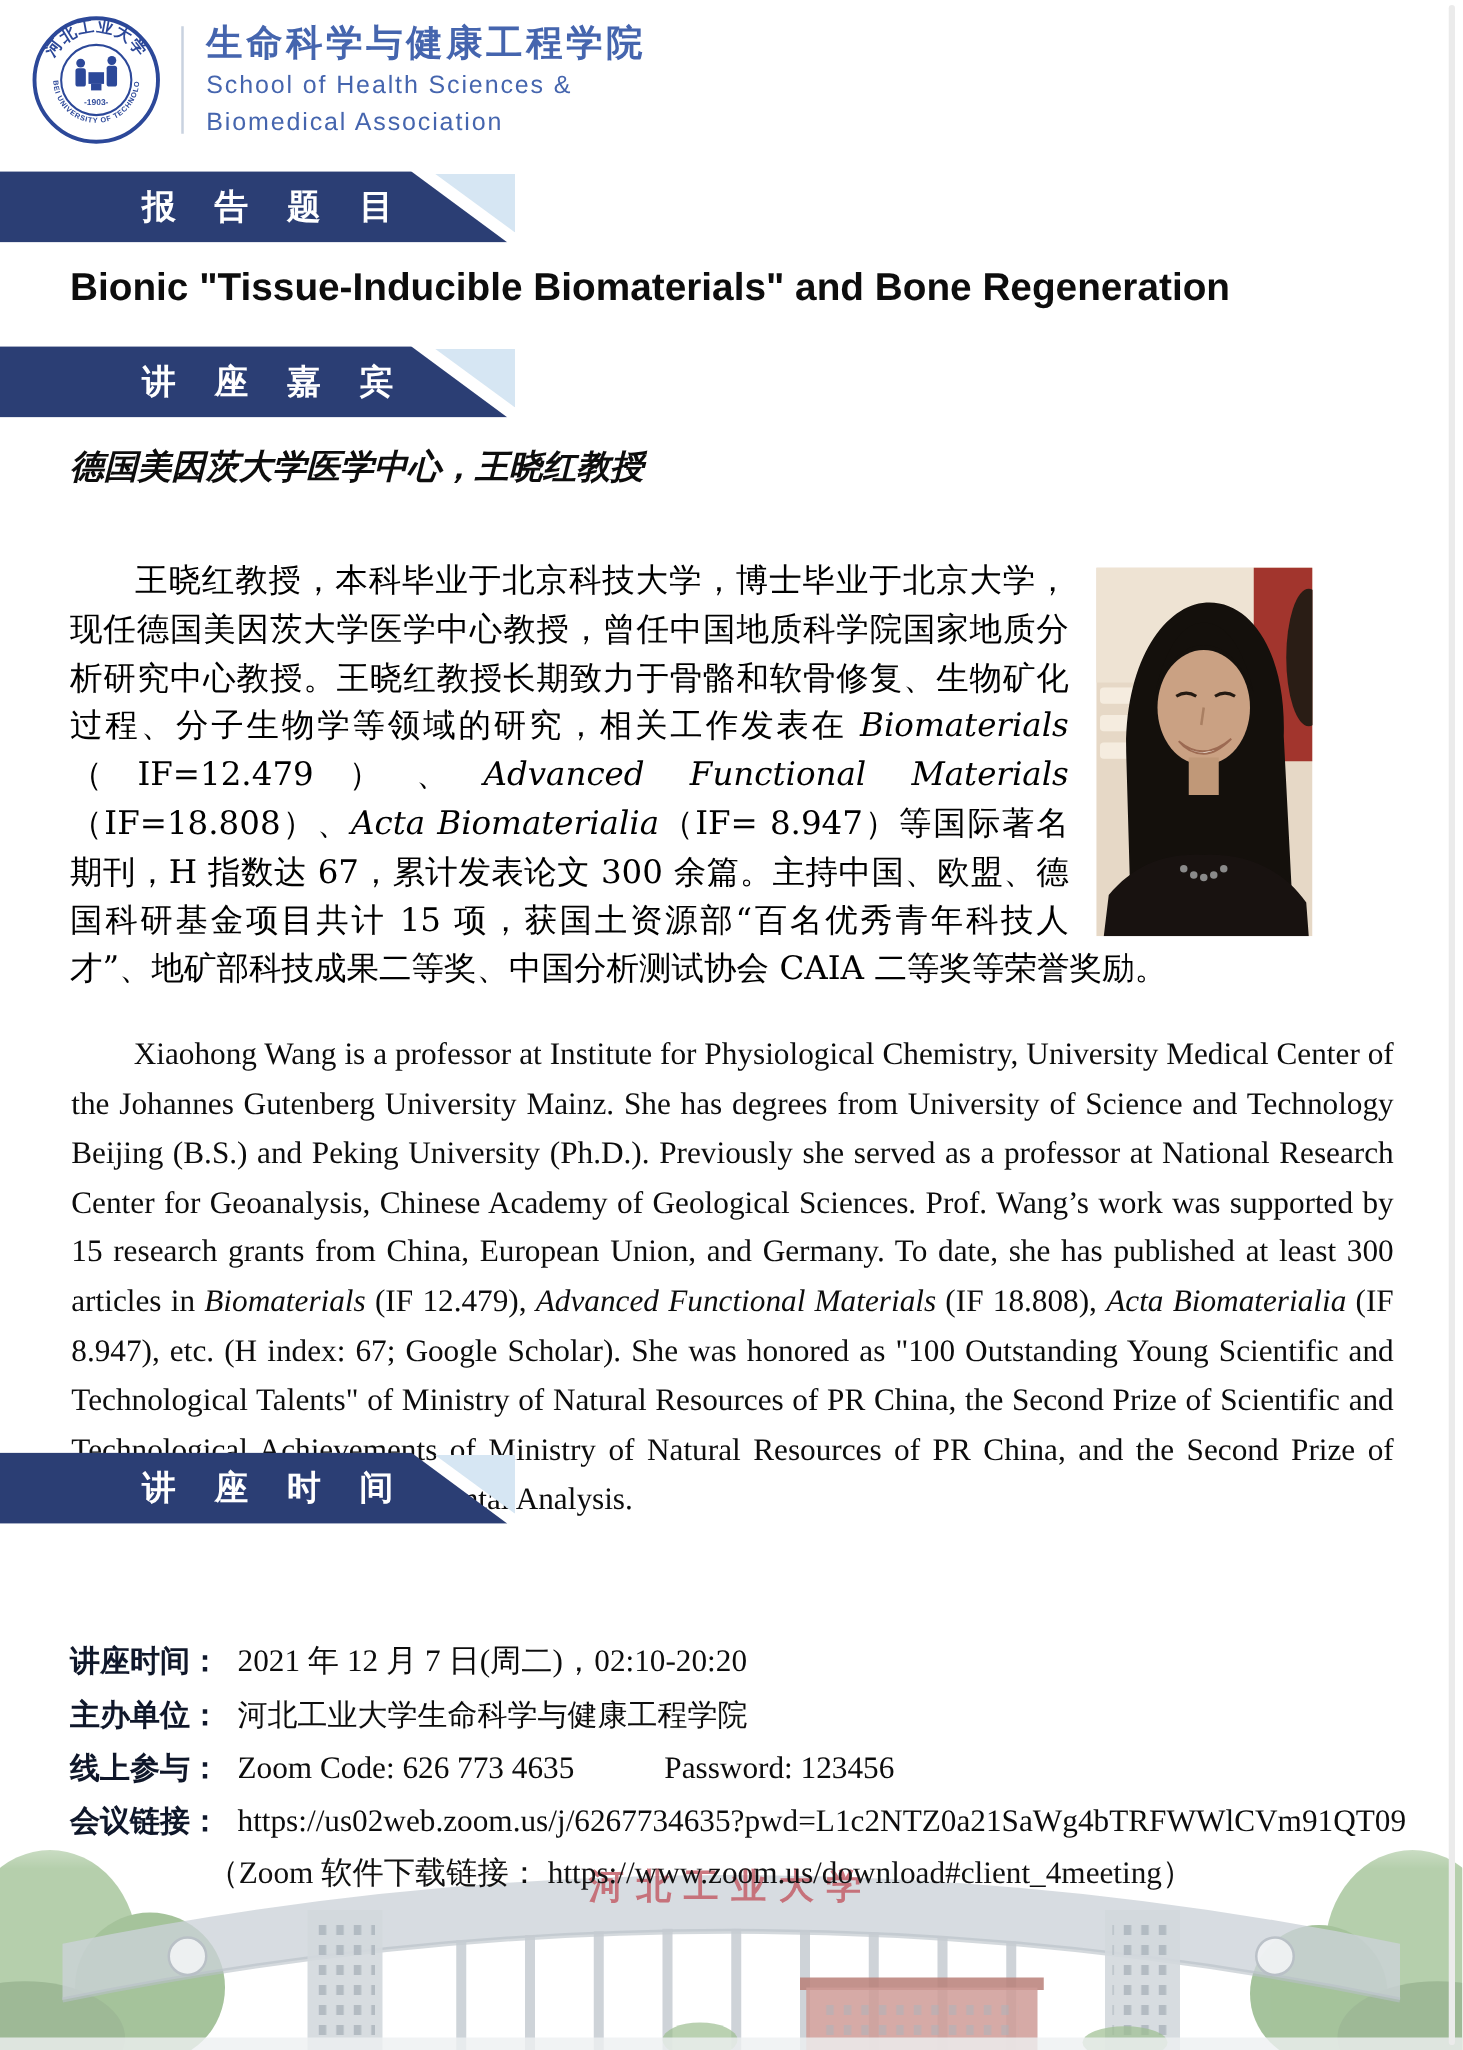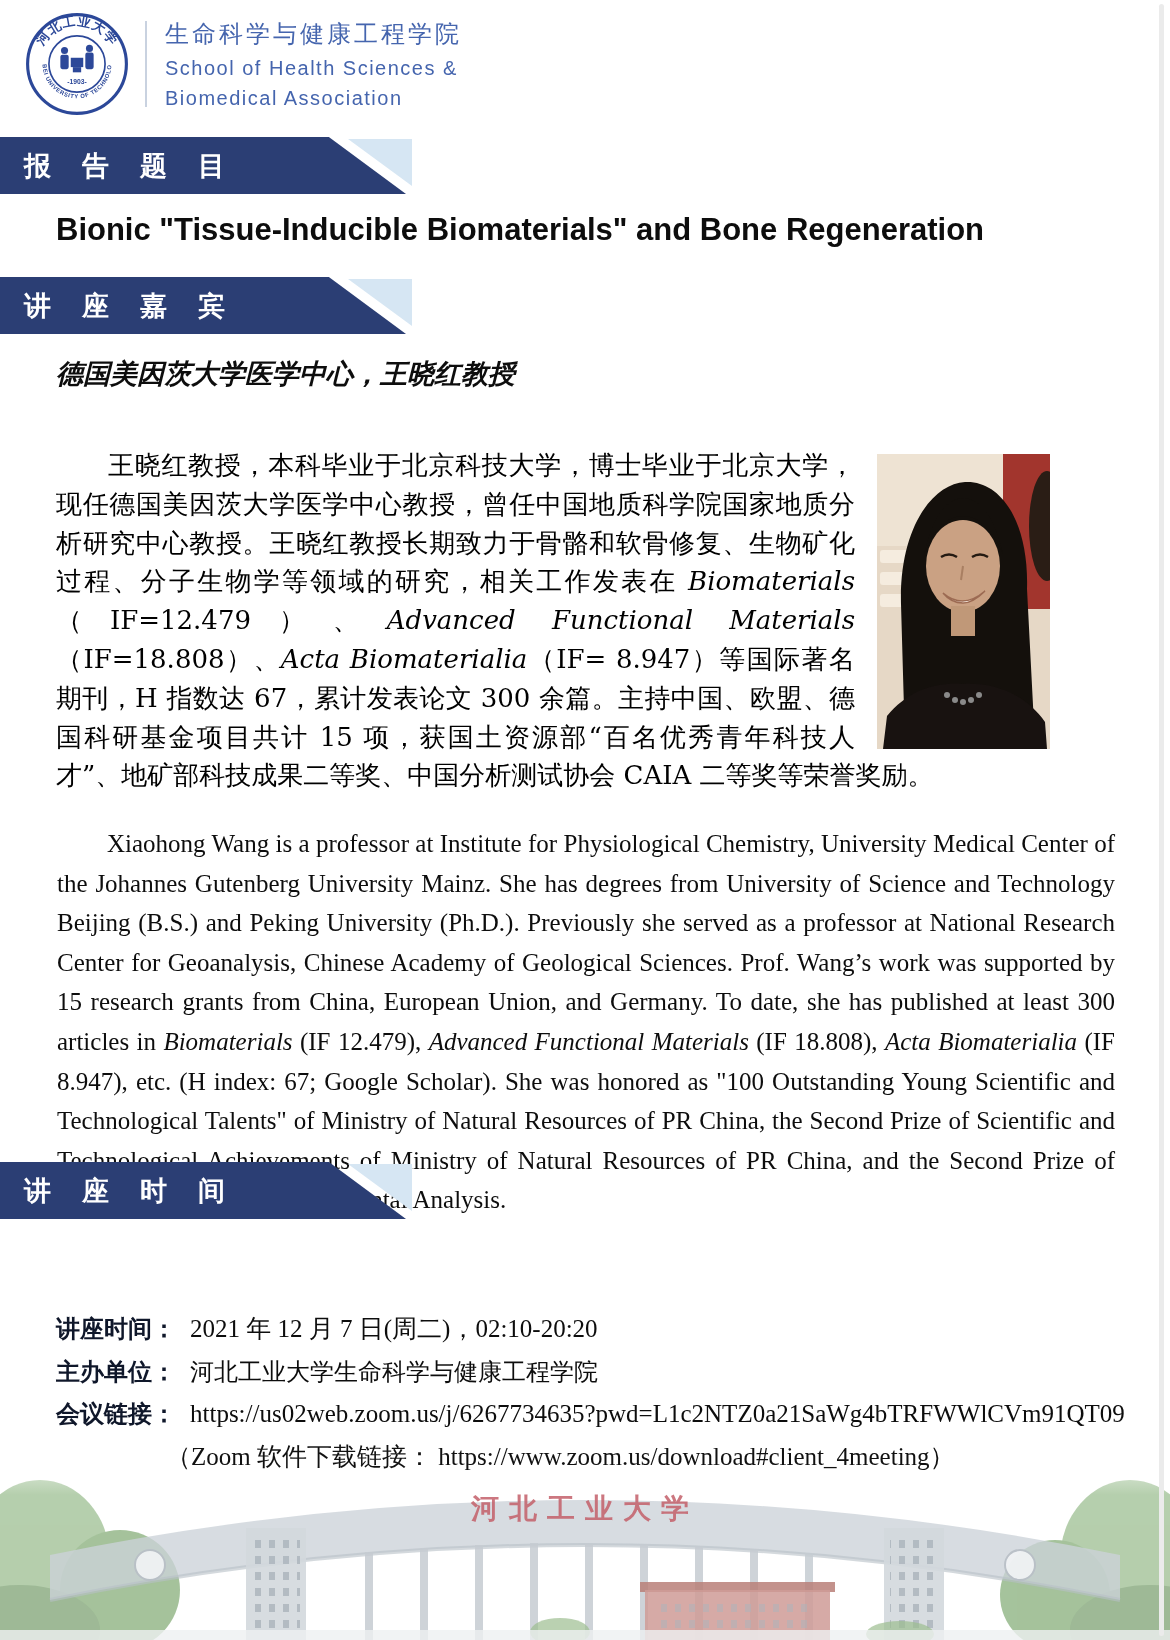--- a/index.html
+++ b/index.html
@@ -4,29 +4,29 @@
 <style>
   html,body{margin:0;padding:0;}
   body{
     width:1170px;height:1640px;position:relative;background:#ffffff;
     font-family:"Liberation Sans",sans-serif;overflow:hidden;color:#111;
   }
   
   .header{position:absolute;top:12px;left:25px;display:flex;align-items:center;}
   .logo{width:104px;height:104px;flex:0 0 auto;}
   .hdr-divider{width:2px;height:86px;background:#c9d2e0;margin:0 18px 0 16px;}
-  .school-cn{font-size:24px;font-weight:normal;color:#4565AE;letter-spacing:3px;
+  .school-cn{font-size:29px;font-weight:bold;color:#4565AE;letter-spacing:3px;
     font-family:"DejaVu Sans",sans-serif;line-height:38px;}
   .school-en{font-size:20px;color:#4565AE;letter-spacing:1.5px;line-height:30px;font-weight:500;}
   
   .banner{position:absolute;left:0;width:420px;height:57px;}
   .banner .dark{position:absolute;left:0;top:0;width:406px;height:57px;background:#2B3E74;
     clip-path:polygon(0 0,81% 0,100% 100%,0 100%);color:#fff;font-size:27px;font-weight:bold;
     letter-spacing:2px;line-height:57px;padding-left:24px;box-sizing:border-box;
-    font-family:"DejaVu Sans",sans-serif;}
+    font-family:"DejaVu Sans",sans-serif;text-align:center;}
   .banner .tri{position:absolute;left:348px;top:2px;width:64px;height:47px;background:#D6E6F3;
     clip-path:polygon(0 0,100% 0,100% 100%);}
   #banner-report{top:137px;} #banner-guest{top:277px;} #banner-time{top:1162px;}
   
   .report-title{position:absolute;top:212px;left:56px;width:1062px;font-size:31px;
     font-weight:bold;color:#0d0d0d;font-family:"Liberation Sans",sans-serif;}
   
   .guest{position:absolute;top:354px;left:56px;width:1062px;font-weight:bold;color:#0d0d0d;}
   .guest .cn{font-size:27px;line-height:40px;font-family:"DejaVu Sans",sans-serif;font-style:italic;}
   .guest .en{font-size:28px;line-height:40px;font-family:"Liberation Sans",sans-serif;}
@@ -149,20 +149,23 @@
 </div>
 
 <div class="schedule">
   <div class="srow">
     <span class="slabel">讲座时间：</span><span class="sval">2021 年 12 月 7 日(周二)，02:10-20:20</span>
   </div>
   <div class="srow">
     <span class="slabel">主办单位：</span><span class="sval v-sans">河北工业大学生命科学与健康工程学院</span>
   </div>
   <div class="srow">
+    <span class="slabel">线上参与：</span><span class="sval">Zoom Code: 626 773 4635</span><span class="sval sval2">Password: 123456</span>
+  </div>
+  <div class="srow">
     <span class="slabel">会议链接：</span><span class="sval">https://us02web.zoom.us/j/6267734635?pwd=L1c2NTZ0a21SaWg4bTRFWWlCVm91QT09</span>
   </div>
   <div class="srow download">（Zoom 软件下载链接：  https://www.zoom.us/download#client_4meeting）</div>
 </div>
 
 <svg class="footer-photo" viewBox="0 0 1170 200" preserveAspectRatio="none">
   <defs>
     <linearGradient id="fadeTop" x1="0" y1="0" x2="0" y2="1">
       <stop offset="0" stop-color="#ffffff" stop-opacity="1"></stop>
       <stop offset="1" stop-color="#ffffff" stop-opacity="0"></stop>

